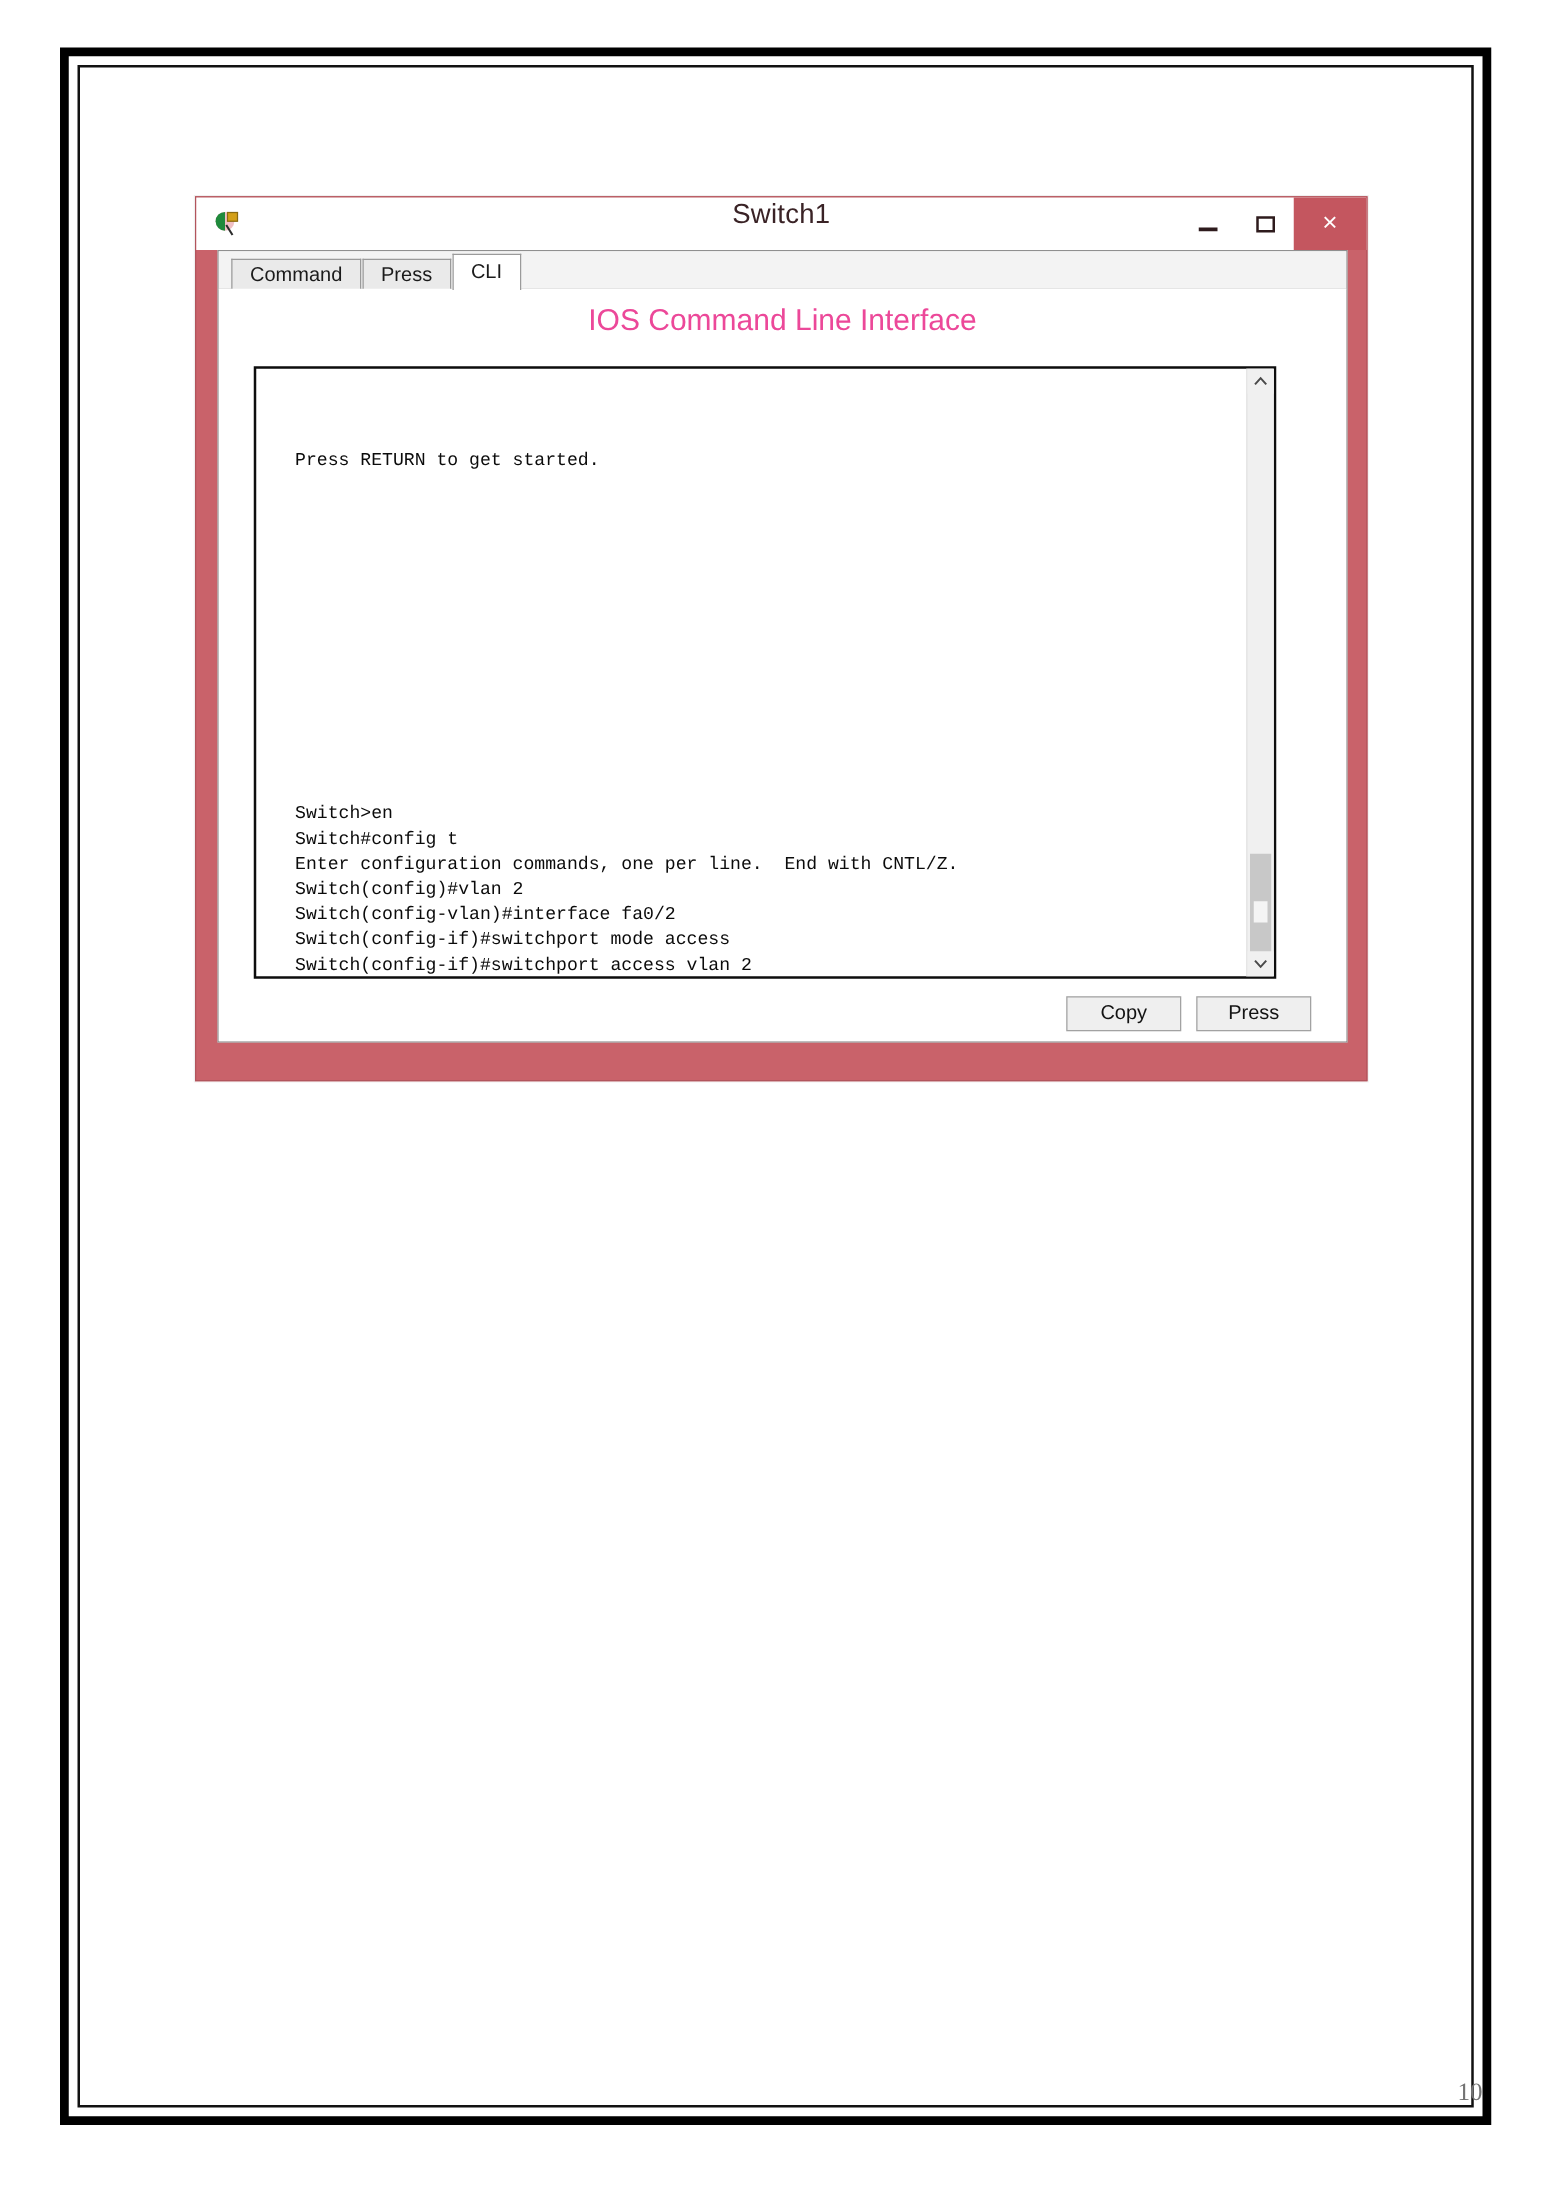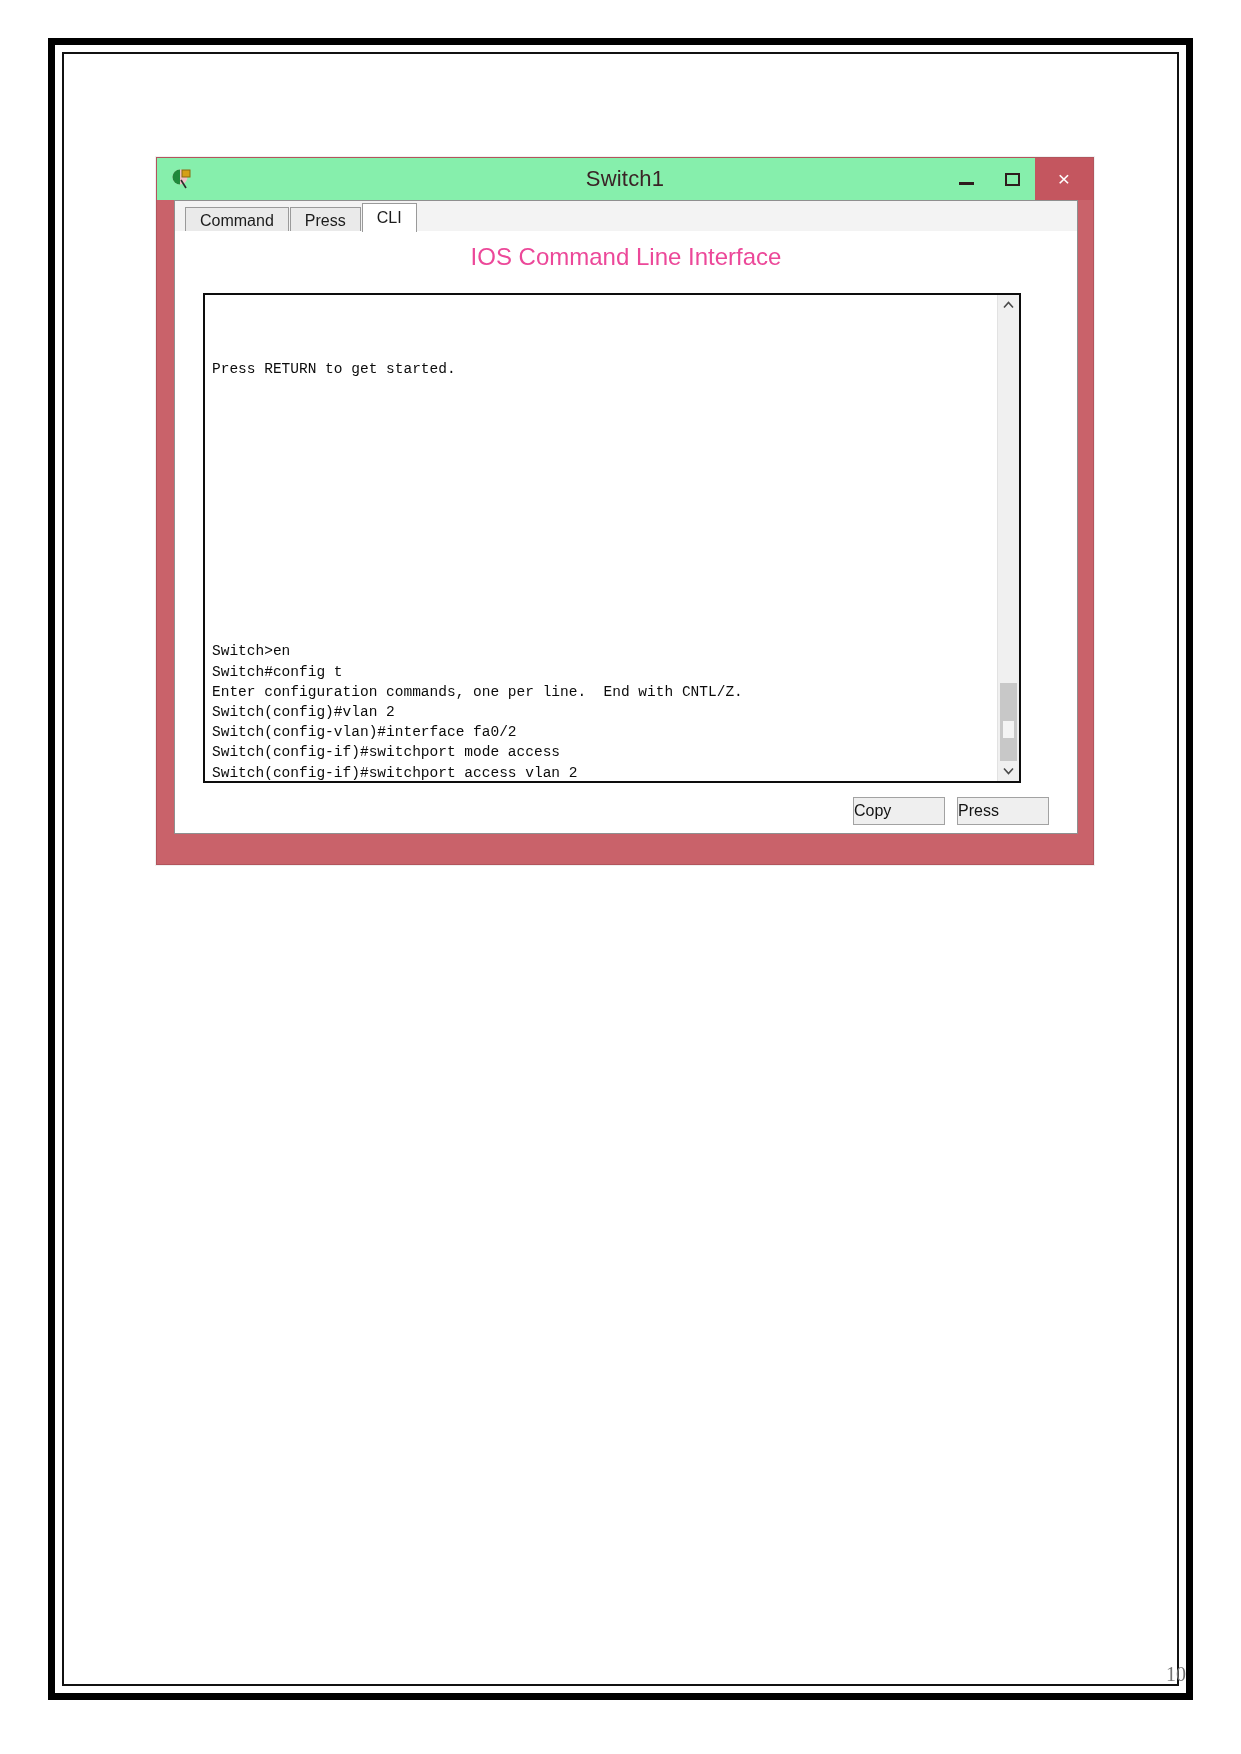--- a/index.html
+++ b/index.html
@@ -46,23 +46,23 @@
     height: 708px;
     background: #c9626a;
     border: 1px solid #b2545c;
     box-sizing: border-box;
     box-shadow: 0 0 0 1px rgba(0,0,0,0.06);
   }
 
   .titlebar {
     position: relative;
     height: 42px;
-    background: #86efac;
-    display: flex;
-    align-items: center;
+    background: #ffffff;
+    display: flex;
+    align-items: flex-start;
   }
   .title-icon {
     position: absolute;
     left: 12px;
     top: 8px;
     width: 26px;
     height: 26px;
   }
   .title-text {
     flex: 1;
@@ -179,20 +179,21 @@
   .console-wrap {
     position: absolute;
     left: 28px;
     top: 62px;
     width: 818px;
     height: 490px;
     border: 2px solid #0d0d0d;
     box-sizing: border-box;
     background: #ffffff;
     display: flex;
+    padding-left: 24px;
   }
   .console-text {
     flex: 1;
     position: relative;
     overflow: hidden;
     padding: 0;
   }
   .console-lines {
     position: absolute;
     left: 7px;
@@ -257,21 +258,21 @@
     position: absolute;
     right: 28px;
     top: 566px;
     display: flex;
     gap: 12px;
   }
   .btn {
     width: 92px;
     height: 28px;
     line-height: 26px;
-    text-align: left;
+    text-align: center;
     font-size: 16px;
     color: #131313;
     background: #efefef;
     border: 1px solid #a2a2a2;
     box-sizing: border-box;
     font-family: "Liberation Sans", sans-serif;
     cursor: default;
   }
 
   .page-number {

